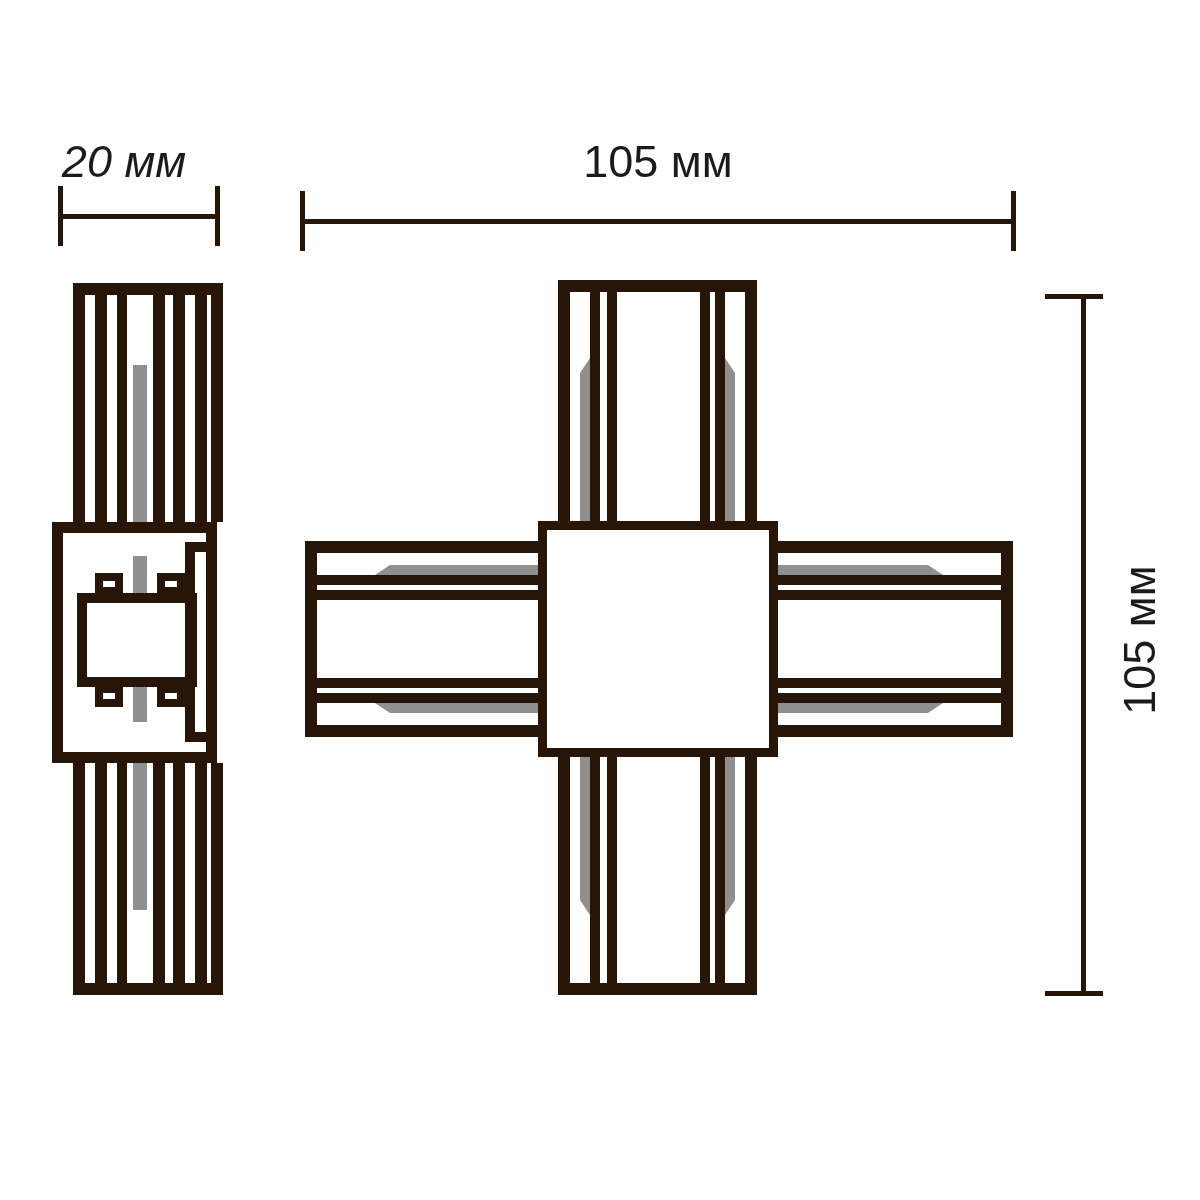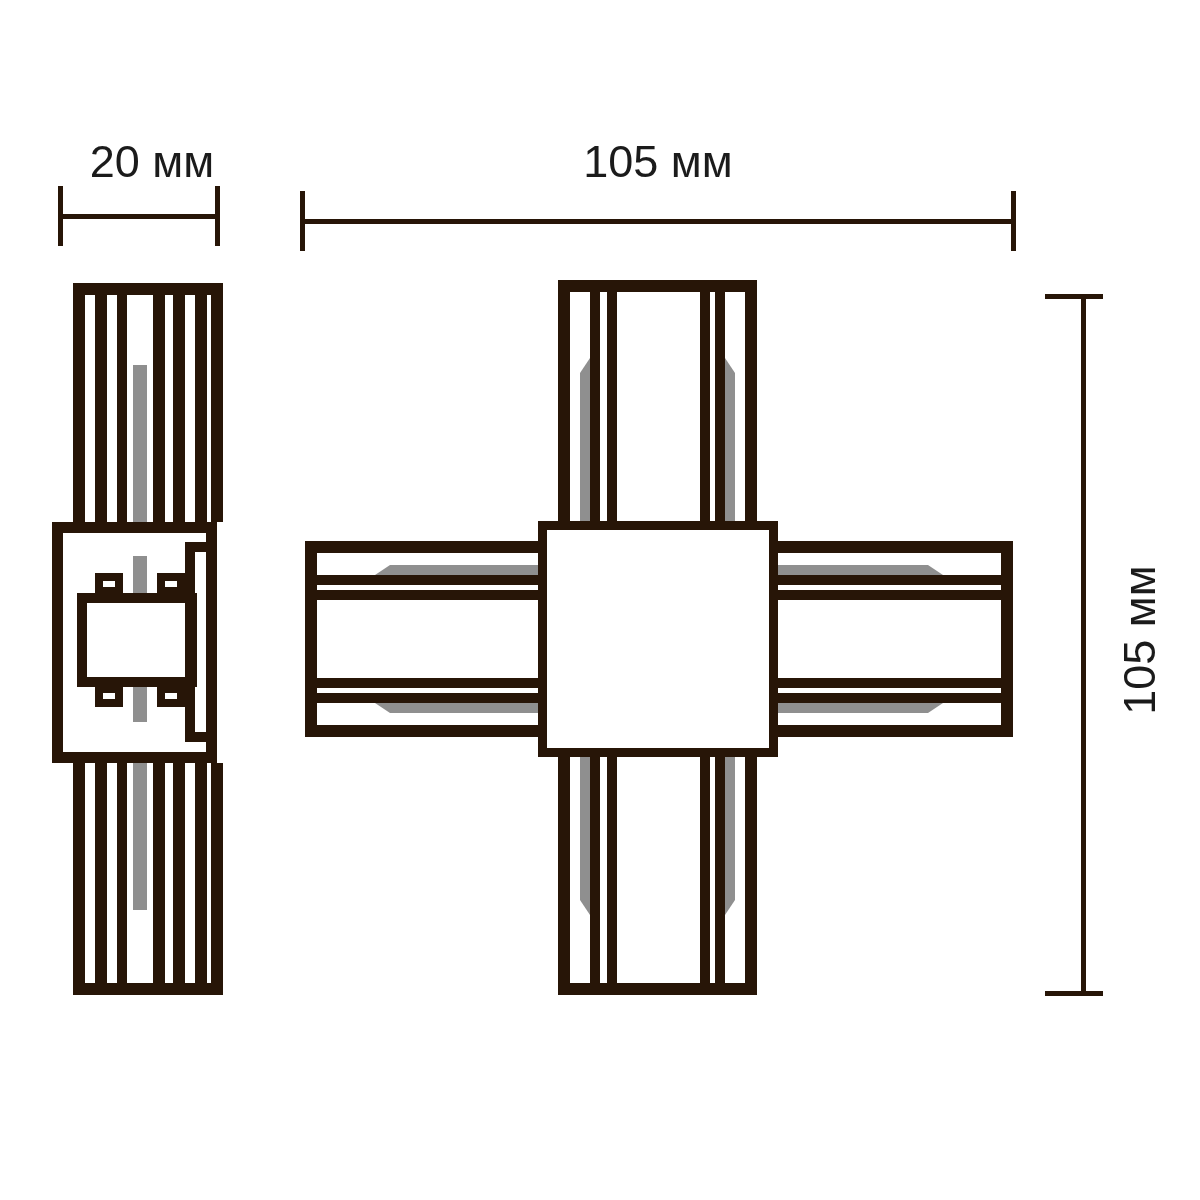--- a/index.html
+++ b/index.html
@@ -85,21 +85,21 @@
                    clip-path:polygon(0 0,100% 0,calc(100% - 15px) 100%,0 100%);}
 
   .center-square{position:absolute;left:538px;top:521px;width:240px;height:236px;
                  border:9px solid var(--line);box-sizing:border-box;background:#fff;z-index:5;}
 </style>
 </head>
 <body>
 
 <div class="canvas">
 
-  <div class="dim-label" style="left:52px;top:138px;">20 мм</div>
+  <div class="dim-label" style="left:24px;top:138px;font-style:italic;">20 мм</div>
   <div class="dim-line" style="left:60px;top:214px;width:158px;height:5px;"></div>
   <div class="tick" style="left:58px;top:186px;width:5px;height:60px;"></div>
   <div class="tick" style="left:215px;top:186px;width:5px;height:60px;"></div>
 
   <div class="dim-label" style="left:558px;top:138px;">105 мм</div>
   <div class="dim-line" style="left:302px;top:219px;width:711px;height:5px;"></div>
   <div class="tick" style="left:300px;top:191px;width:5px;height:60px;"></div>
   <div class="tick" style="left:1011px;top:191px;width:5px;height:60px;"></div>
 
   <div class="dim-label rot" style="left:1040px;top:616px;">105 мм</div>

